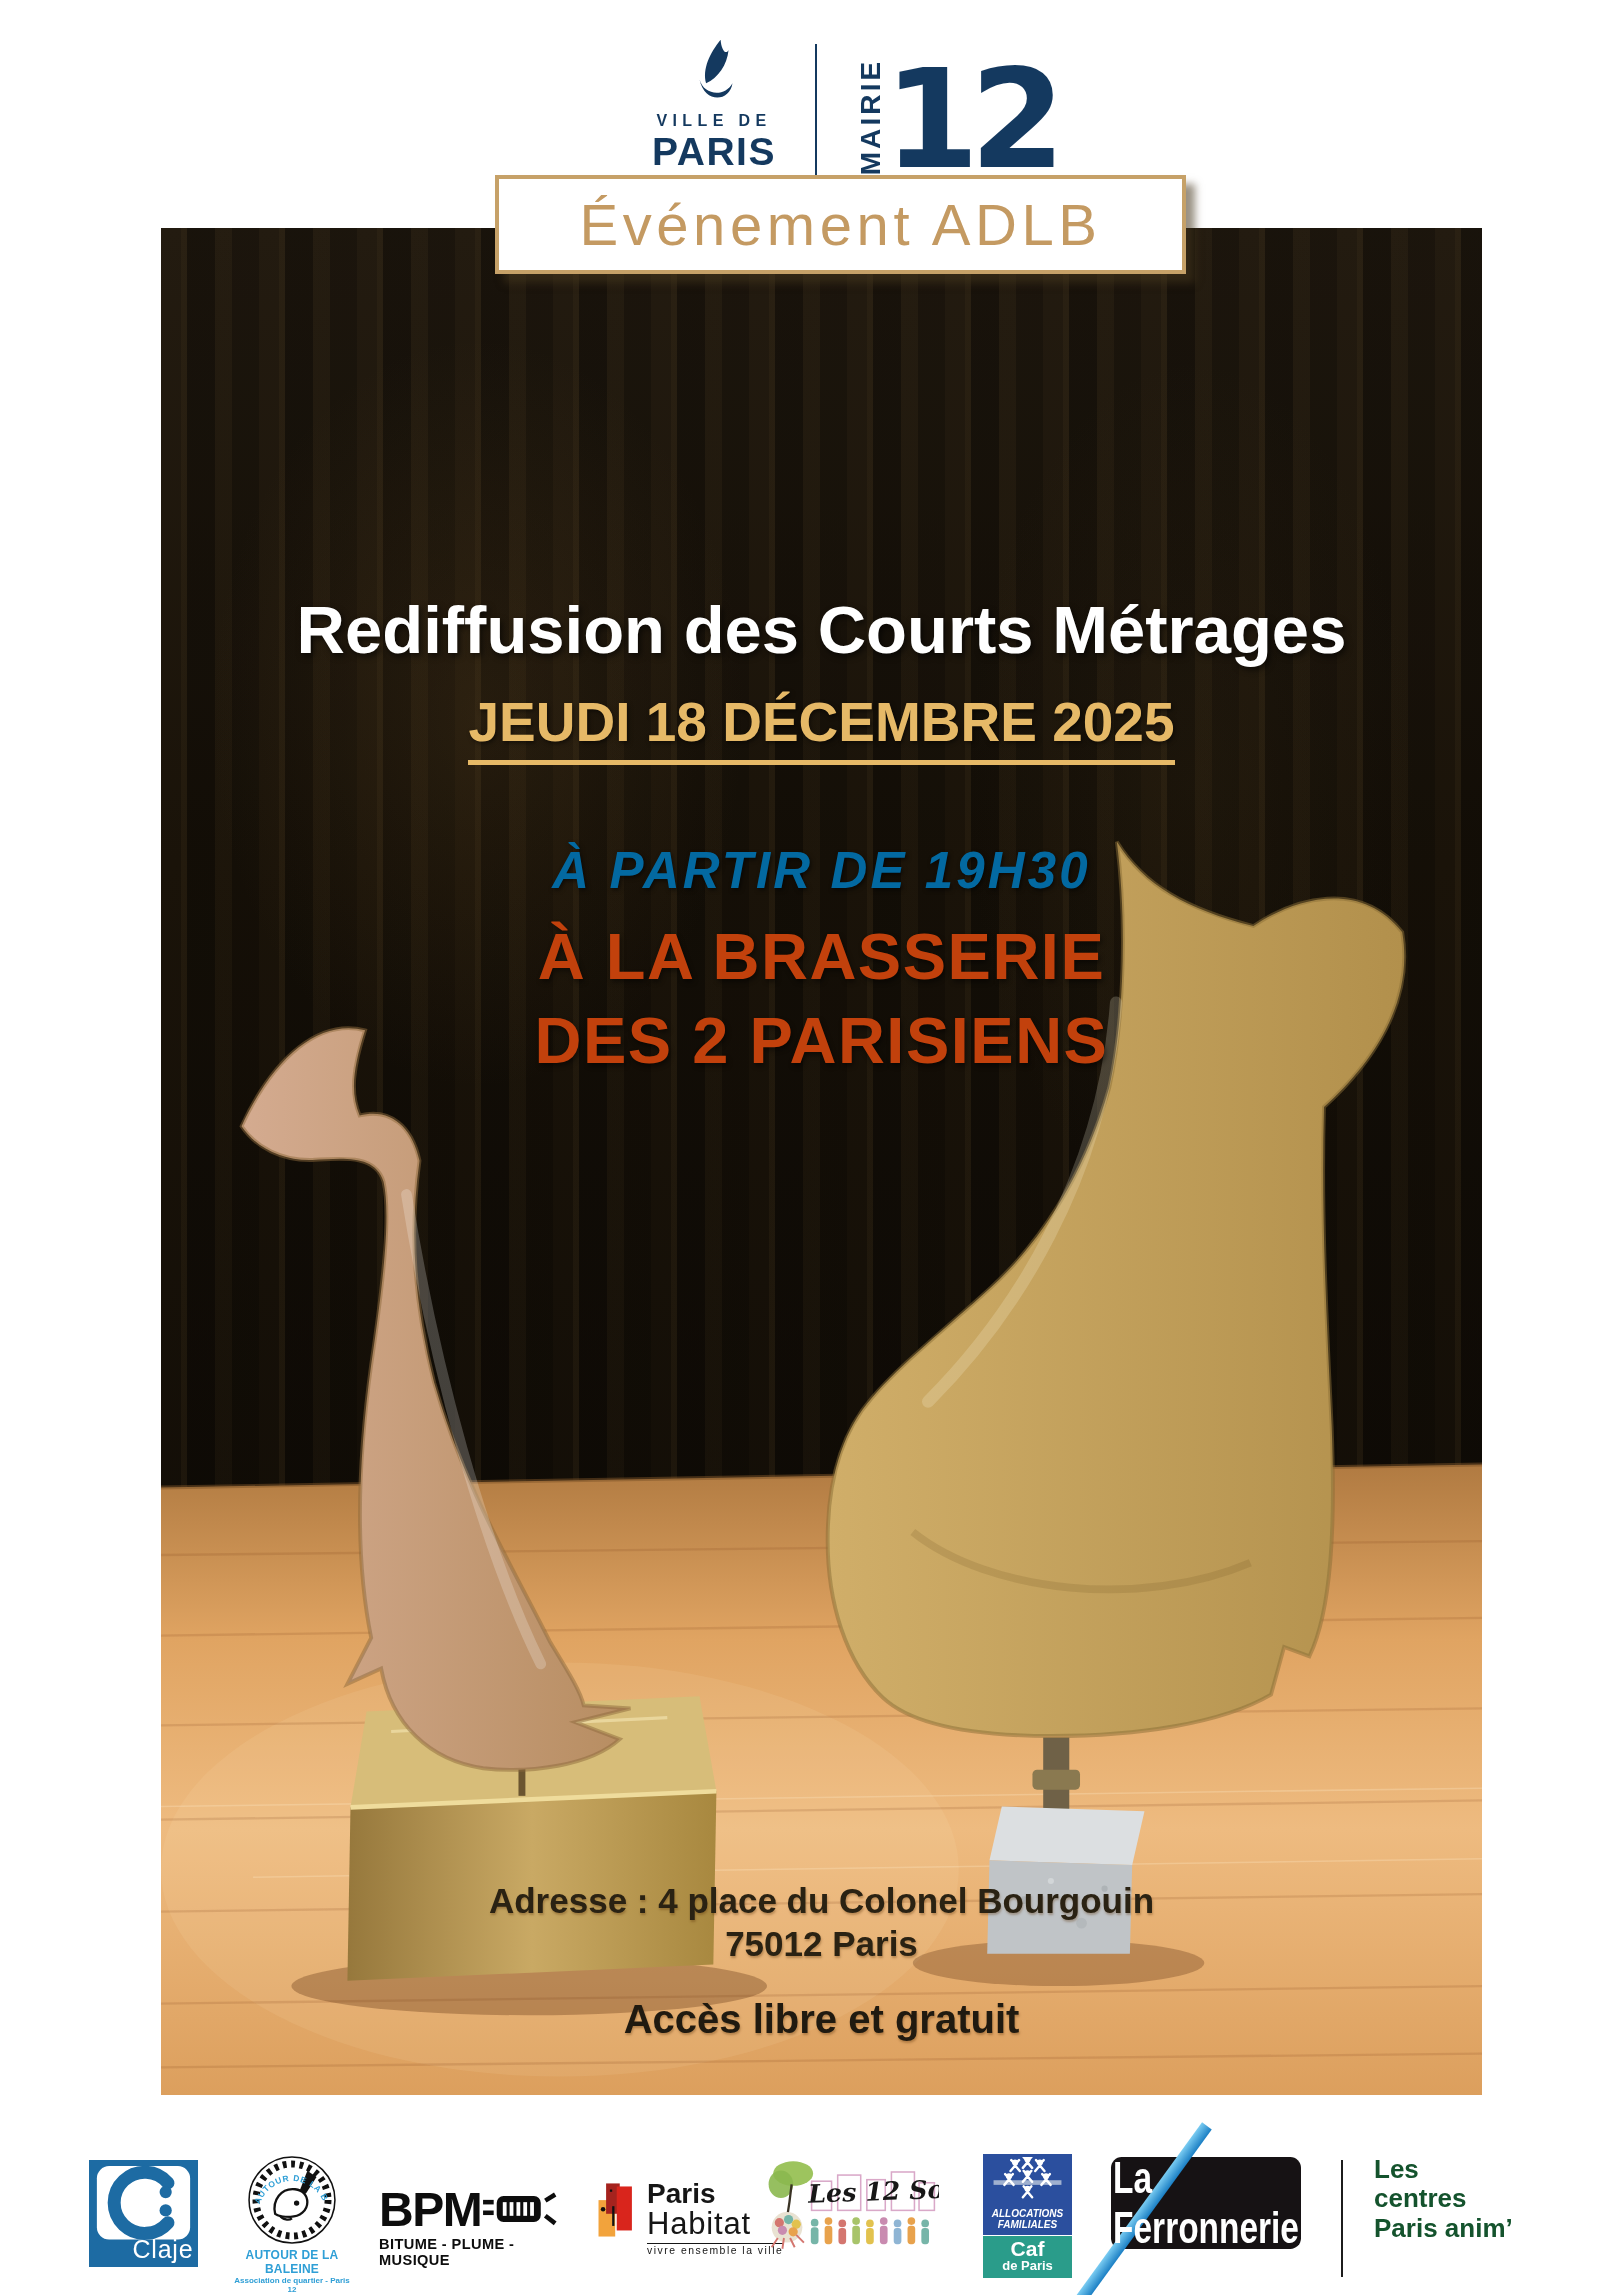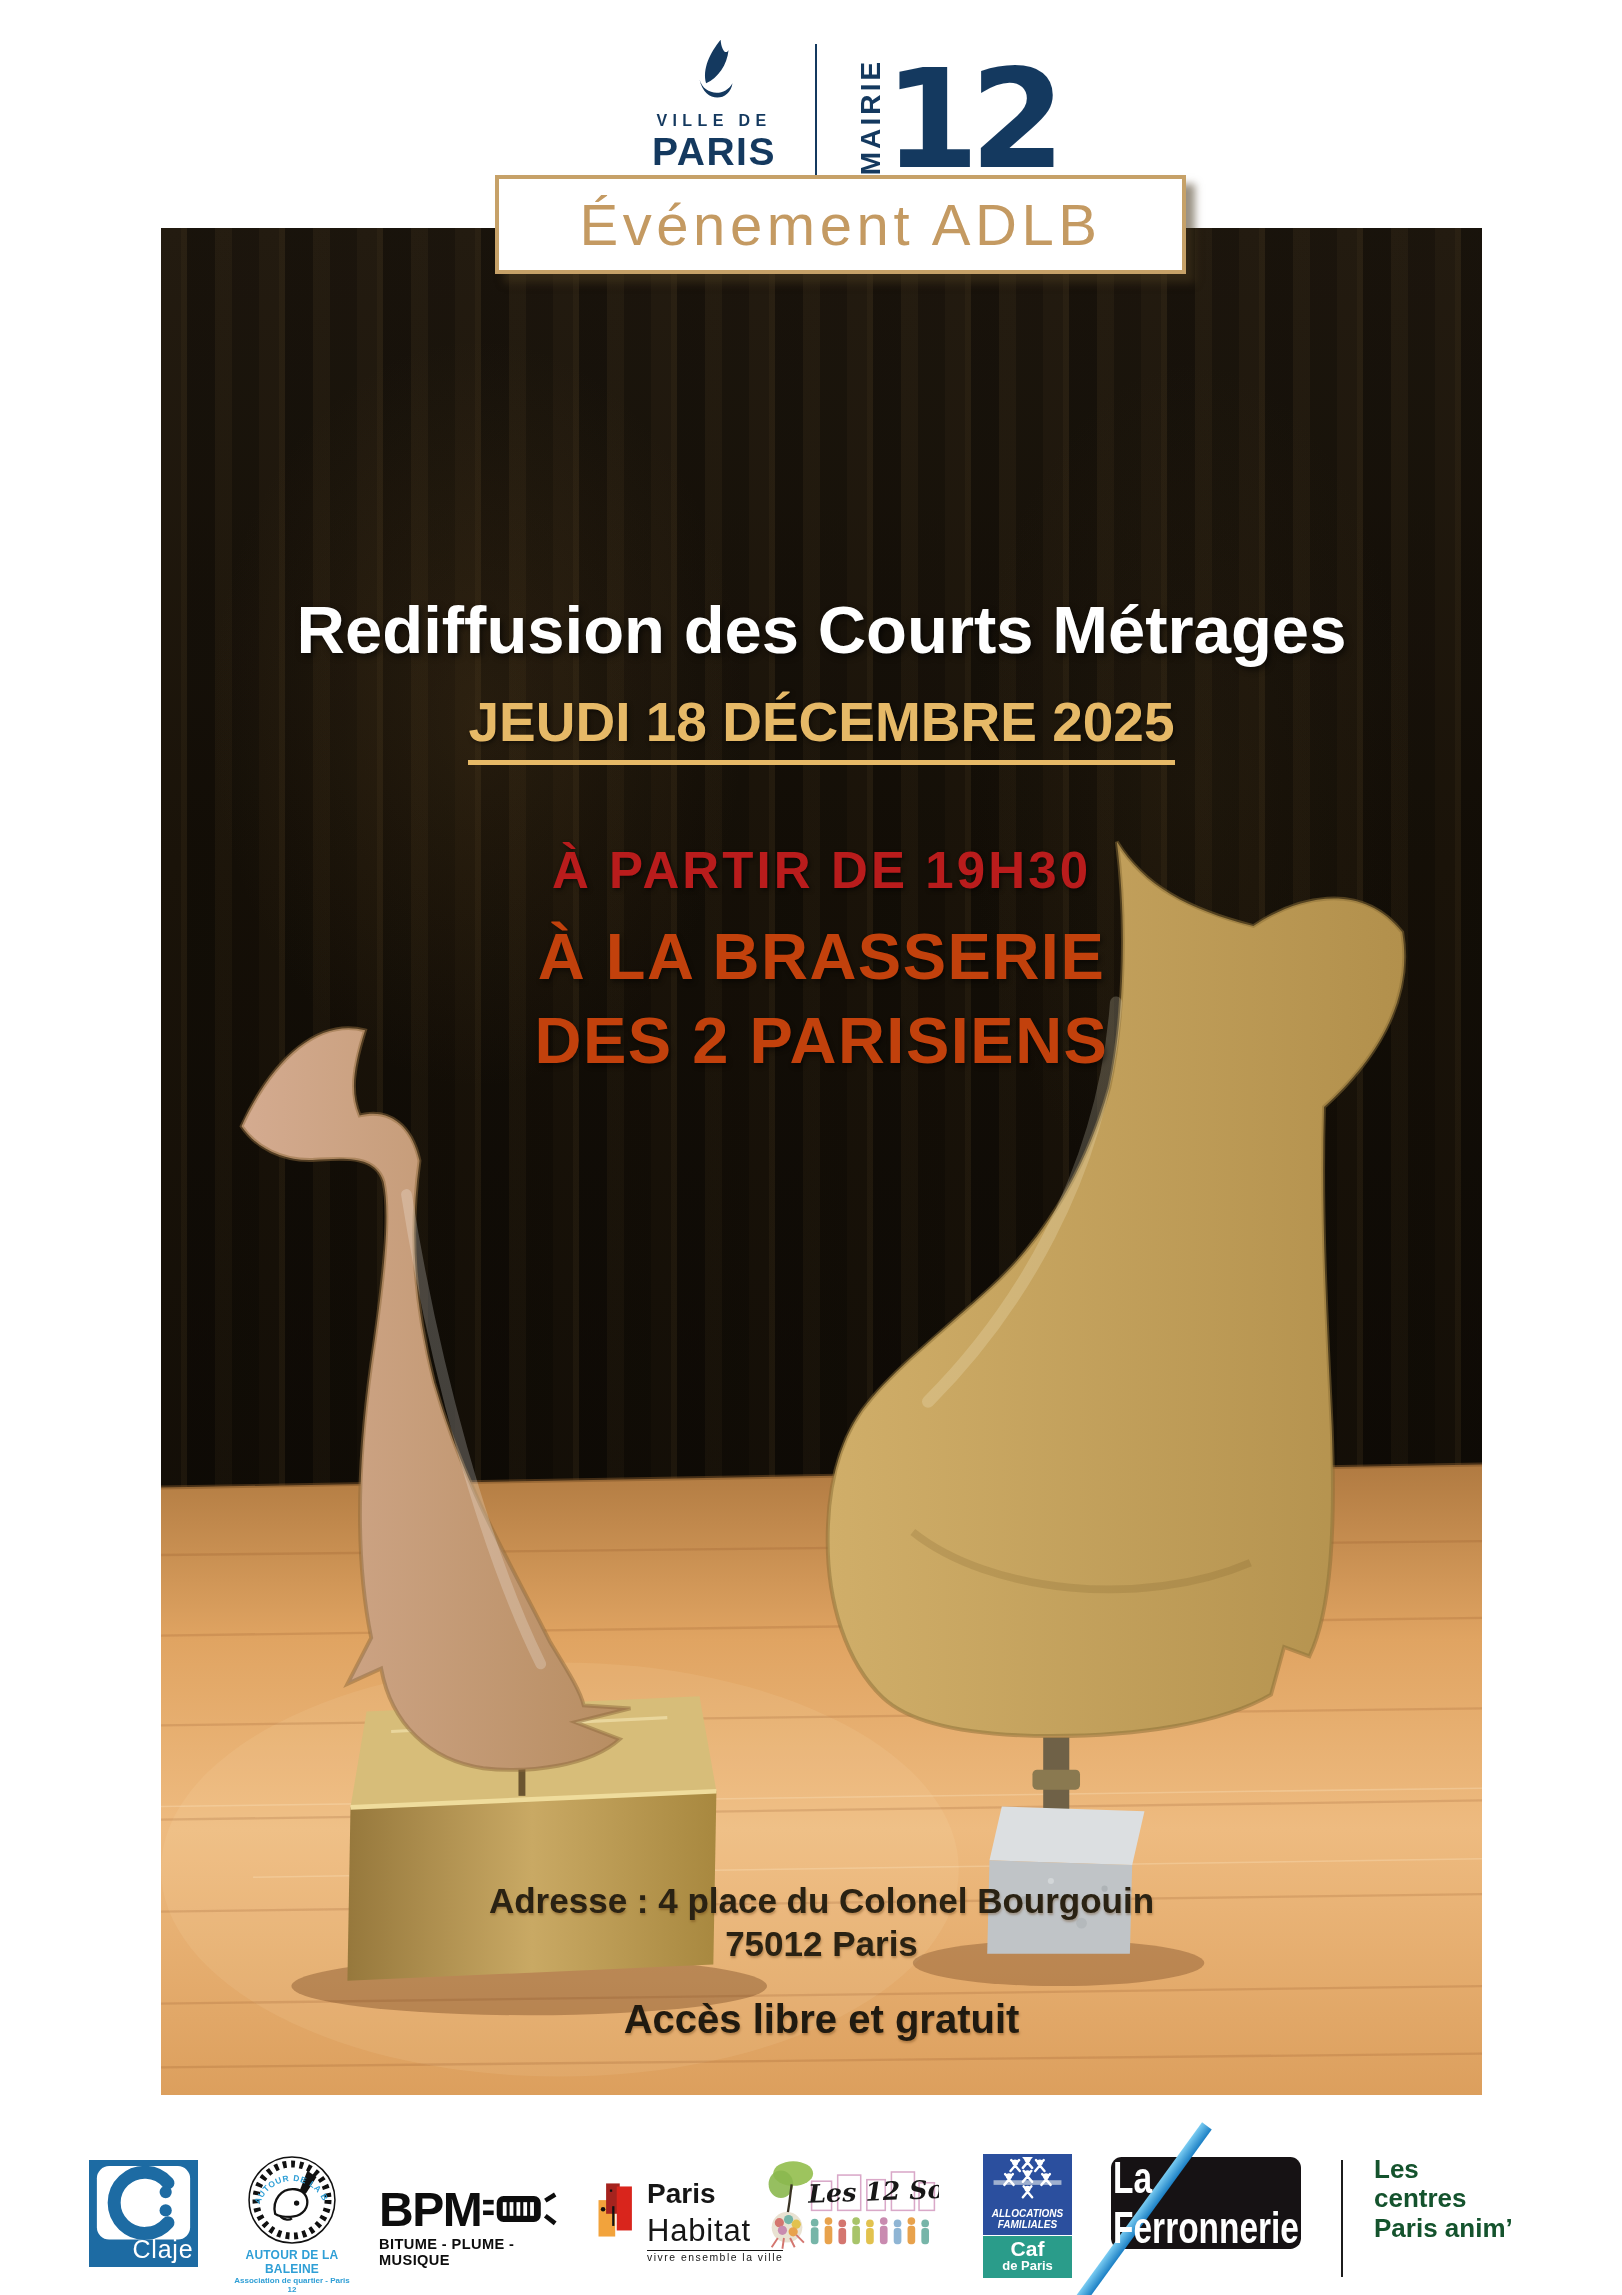--- a/index.html
+++ b/index.html
@@ -41,22 +41,22 @@
   
   .ptxt{position:absolute;left:161px;width:1321px;text-align:center;z-index:4;}
   .title{top:276px;font-size:147px;font-weight:700;color:#f0c67c;letter-spacing:-1.5px;
     text-shadow:2.3px 3.8px 7.7px rgba(0,0,0,.55);}
   .edition{top:443px;font-size:49px;font-weight:700;color:#eec27a;text-shadow:1.5px 2.3px 4.6px rgba(0,0,0,.5);}
   .edition sup{font-size:58%;}
   .subtitle{top:591px;font-size:67px;font-weight:700;color:#ffffff;text-shadow:2.3px 3.1px 6.1px rgba(0,0,0,.6);}
   .date-line{top:690px;}
   .date-line span{display:inline-block;font-size:55px;font-weight:700;color:#e6b967;
     border-bottom:5.4px solid #e6b967;padding-bottom:6.1px;text-shadow:1.5px 2.3px 4.6px rgba(0,0,0,.5);}
-  .time{top:841px;font-size:51px;font-weight:700;color:#b91c1c;letter-spacing:3.1px;
-    text-shadow:1.5px 2.3px 4.6px rgba(0,0,0,.55);}
+  .time{top:841px;font-size:51px;font-weight:700;color:#0369a1;letter-spacing:3.1px;
+    text-shadow:1.5px 2.3px 4.6px rgba(0,0,0,.55);font-style:italic;}
   .venue1{top:919px;}
   .venue2{top:1003px;}
   .venue1 span,.venue2 span{font-size:65px;font-weight:700;color:#c2410c;letter-spacing:1.5px;
     text-shadow:1.5px 3.1px 5.4px rgba(0,0,0,.45);}
   .addr1{top:1881px;font-size:35px;font-weight:700;color:#2a2213;text-shadow:0.8px 1.5px 2.3px rgba(90,50,10,.35);}
   .addr2{top:1924px;font-size:35px;font-weight:700;color:#2a2213;text-shadow:0.8px 1.5px 2.3px rgba(90,50,10,.35);}
   .acces{top:1997px;font-size:40px;font-weight:700;color:#201a10;text-shadow:0.8px 1.5px 2.3px rgba(90,50,10,.35);}
   
   .footer-item{position:absolute;z-index:3;}
   .claje{left:89px;top:2160px;width:109px;height:107px;background:#1d6ba3;position:absolute;}
@@ -65,21 +65,21 @@
   .adlb{left:229px;top:2154px;width:126px;text-align:center;}
   .adlb-title{font-size:12px;font-weight:900;color:#2f9fd6;letter-spacing:0.2px;margin-top:1.5px;}
   .adlb-sub{font-size:8px;font-weight:700;color:#2f9fd6;margin-top:0.8px;}
   .bpm{left:379px;top:2186px;width:206px;}
   .bpm-row{display:flex;align-items:center;}
   .bpm-word{font-size:48px;font-weight:900;color:#0d0d0d;letter-spacing:-1.5px;line-height:1;}
   .bpm-sub{font-size:14.6px;font-weight:700;color:#0d0d0d;letter-spacing:0.4px;margin-top:2.3px;}
   .ph{left:597px;top:2180px;display:flex;align-items:flex-start;}
   .ph-text{margin-left:6.1px;color:#161616;}
   .ph-l1{font-size:28px;font-weight:800;line-height:1;}
-  .ph-l2{font-size:31px;font-weight:400;line-height:1;margin-top:7px;letter-spacing:0.8px;}
+  .ph-l2{font-size:31px;font-weight:400;line-height:1;margin-top:0;letter-spacing:0.8px;}
   .ph-tag{font-size:10.4px;font-weight:400;letter-spacing:1.5px;margin-top:3.8px;border-top:1.5px solid #161616;padding-top:1.5px;}
   .sourires{left:764px;top:2158px;}
   .caf{left:983px;top:2154px;width:89px;text-align:center;}
   .caf-top{background:#2b4f9e;padding:3.1px 1.5px 4.6px;}
   .caf-t1{color:#fff;font-size:10px;font-weight:700;font-style:italic;line-height:1.1;}
   .caf-bottom{background:#2a9c8a;margin-top:1.5px;padding:1.5px 0 4.6px;}
   .caf-name{color:#fff;font-size:21px;font-weight:700;line-height:1;text-align:center;}
   .caf-sub{color:#fff;font-size:13px;font-weight:700;line-height:1.1;}
   .ferro{left:1111px;top:2157px;width:190px;height:92px;background:#161214;border-radius:10.7px;overflow:visible;}
   .ferro-stripe{position:absolute;left:20px;top:-54px;width:11.5px;height:238px;

